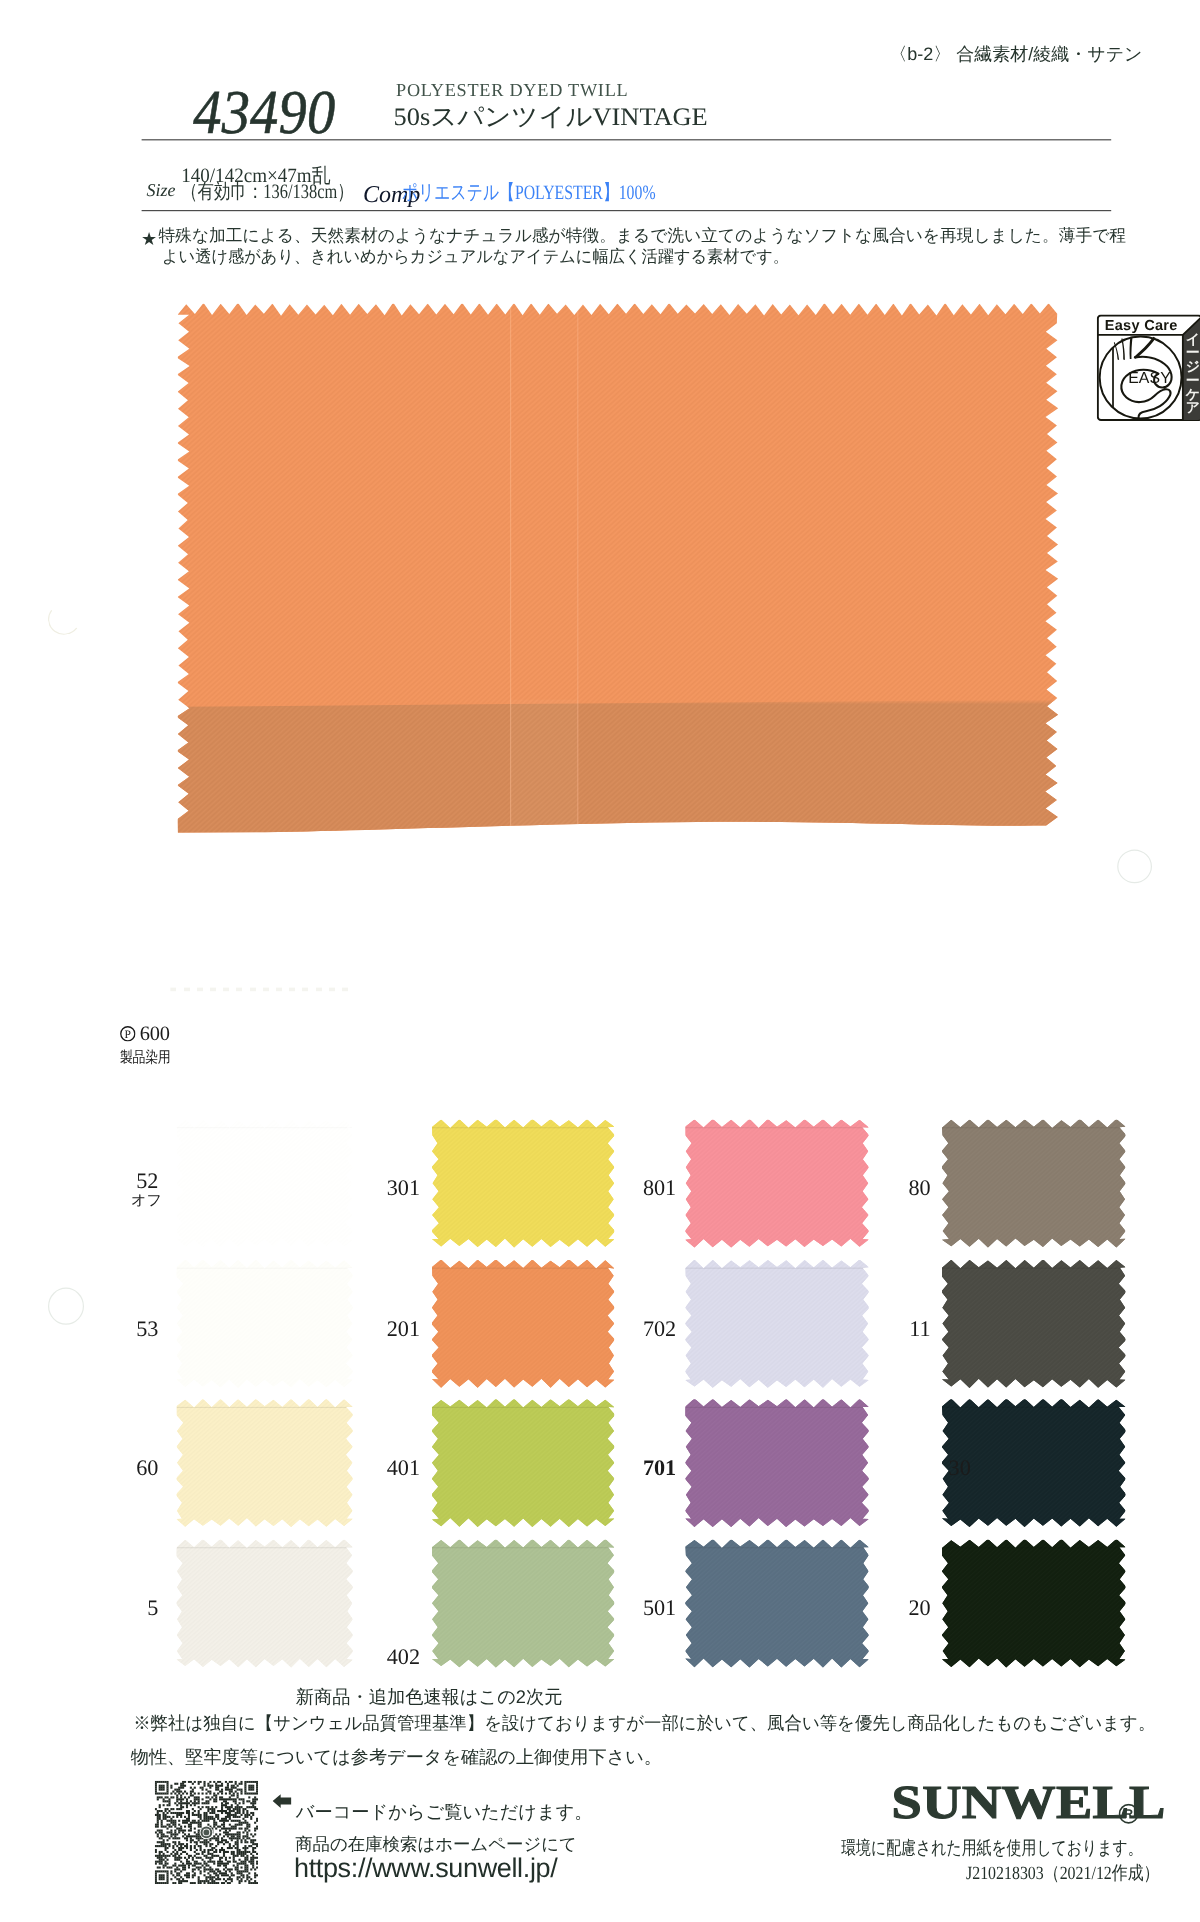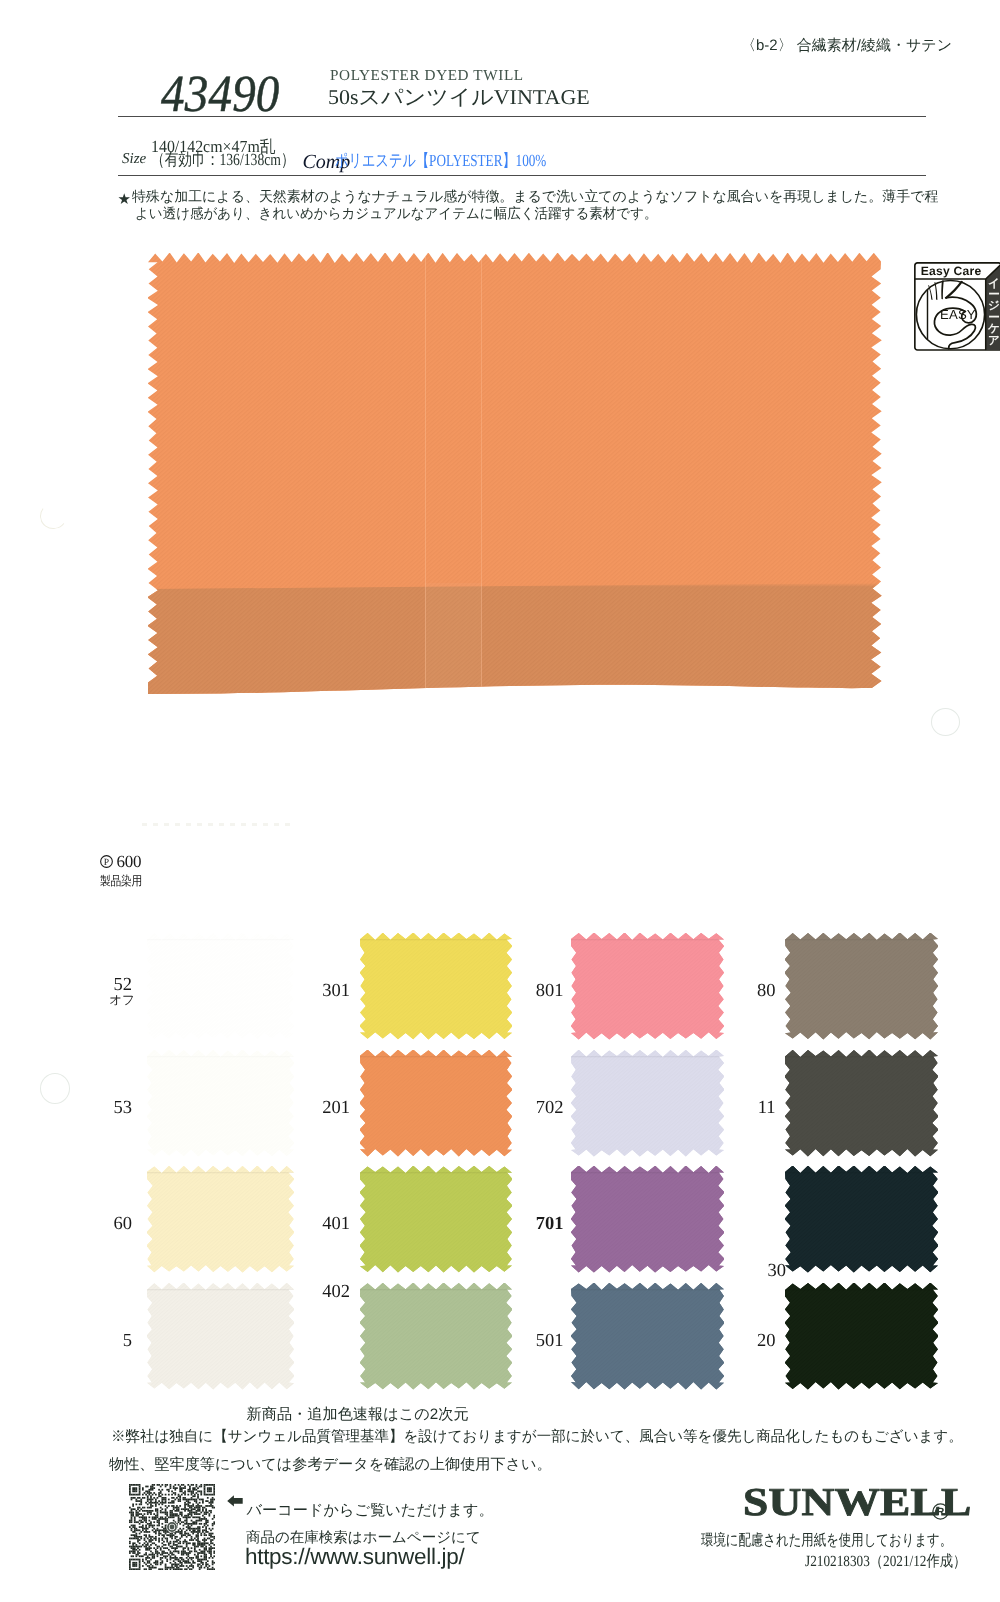--- a/index.html
+++ b/index.html
@@ -345,21 +345,21 @@
             <rect y="1.5" width="2.6" height="0.55" fill="#fff" opacity="0.0204"></rect>
           </pattern>
         </defs>
         <g clip-path="url(#clipfab7)">
           <rect width="152" height="108" fill="#adc194"></rect>
           <rect width="152" height="108" fill="url(#twfab7)"></rect>
           <rect x="0" y="6.4" width="152" height="0.8" fill="#000" opacity="0.09"></rect>
         </g>
       </svg>
     </div>
-    <div class="abs cs-label" style="left: 298px; width: 52px; top: 1283px;"><span>402</span></div>
+    <div class="abs cs-label" style="left: 298px; width: 52px; top: 1373px;"><span>402</span></div>
     <div class="abs cs" style="left: 570.5px; top: 933px;">
       <svg width="153" height="108" viewBox="0 0 153 108" style="display: block;">
         <defs>
           <clipPath id="clipfab8">
             <polygon points="0.0,5.9 7.7,0.0 15.3,6.5 23.0,-0.5 30.6,6.1 38.3,0.1 45.9,6.5 53.6,-0.6 61.2,6.9 68.9,-0.4 76.5,6.0 84.2,0.5 91.8,6.6 99.5,-0.3 107.1,6.0 114.8,-0.2 122.4,6.3 130.1,-0.1 137.7,5.8 145.3,0.2 153.0,6.6 147.5,6.4 153.1,13.1 147.9,19.7 152.5,26.4 148.0,33.0 153.1,39.7 148.0,46.3 152.5,53.0 147.8,59.7 152.7,66.3 147.2,73.0 152.8,79.6 147.4,86.3 153.2,92.9 147.8,99.6 153.0,99.9 145.3,106.0 137.7,99.2 130.1,105.8 122.4,100.0 114.8,105.4 107.1,99.9 99.4,106.1 91.8,99.7 84.1,105.8 76.5,100.1 68.8,105.6 61.2,99.6 53.5,106.0 45.9,100.2 38.3,106.6 30.6,100.2 22.9,106.3 15.3,99.6 7.7,106.6 0.0,100.1 5.1,99.6 -0.2,92.9 4.7,86.3 0.2,79.6 4.7,73.0 0.5,66.3 5.1,59.7 0.5,53.0 4.6,46.3 0.5,39.7 5.0,33.0 0.5,26.4 5.3,19.7 0.1,13.1"></polygon>
           </clipPath>
           <pattern id="twfab8" width="2.6" height="2.6" patternUnits="userSpaceOnUse" patternTransform="rotate(-42)">
             <rect width="2.6" height="2.6" fill="#f8919a"></rect>
             <rect width="2.6" height="1.0" fill="#000" opacity="0.017"></rect>
             <rect y="1.5" width="2.6" height="0.55" fill="#fff" opacity="0.0204"></rect>
@@ -485,21 +485,21 @@
             <rect y="1.5" width="2.6" height="0.55" fill="#fff" opacity="0.0204"></rect>
           </pattern>
         </defs>
         <g clip-path="url(#clipfab14)">
           <rect width="153" height="108" fill="#15262a"></rect>
           <rect width="153" height="108" fill="url(#twfab14)"></rect>
           <rect x="0" y="6.4" width="153" height="0.8" fill="#000" opacity="0.09"></rect>
         </g>
       </svg>
     </div>
-    <div class="abs cs-label" style="left: 734px; width: 52px; top: 1215px; margin-top: 47px;"><span>30</span></div>
+    <div class="abs cs-label" style="left: 757px; width: 52px; top: 1215px;"><span>30</span></div>
     <div class="abs cs" style="left: 785px; top: 1282.5px;">
       <svg width="153" height="108" viewBox="0 0 153 108" style="display: block;">
         <defs>
           <clipPath id="clipfab15">
             <polygon points="0.0,6.9 7.7,0.5 15.3,5.9 23.0,0.1 30.6,6.1 38.3,-0.4 45.9,6.3 53.6,-0.3 61.2,6.7 68.9,-0.6 76.5,6.2 84.2,-0.3 91.8,6.3 99.5,-0.6 107.1,6.7 114.8,0.3 122.4,6.1 130.1,0.3 137.7,6.2 145.3,-0.4 153.0,6.4 147.8,6.4 152.8,13.1 147.4,19.7 153.2,26.4 148.1,33.0 153.6,39.7 147.6,46.3 153.6,53.0 148.1,59.7 152.9,66.3 147.8,73.0 152.4,79.6 147.9,86.3 152.4,92.9 147.8,99.6 153.0,99.9 145.3,105.6 137.7,99.4 130.1,105.6 122.4,99.9 114.8,106.3 107.1,99.5 99.4,105.7 91.8,99.6 84.1,105.8 76.5,99.4 68.8,106.0 61.2,99.7 53.5,106.5 45.9,99.1 38.3,105.5 30.6,99.0 22.9,106.4 15.3,100.0 7.7,106.1 0.0,99.8 5.2,99.6 0.6,92.9 5.5,86.3 -0.3,79.6 5.2,73.0 0.3,66.3 4.8,59.7 0.3,53.0 4.6,46.3 -0.4,39.7 5.3,33.0 -0.1,26.4 5.0,19.7 -0.2,13.1"></polygon>
           </clipPath>
           <pattern id="twfab15" width="2.6" height="2.6" patternUnits="userSpaceOnUse" patternTransform="rotate(-42)">
             <rect width="2.6" height="2.6" fill="#12200f"></rect>
             <rect width="2.6" height="1.0" fill="#000" opacity="0.017"></rect>
             <rect y="1.5" width="2.6" height="0.55" fill="#fff" opacity="0.0204"></rect>

